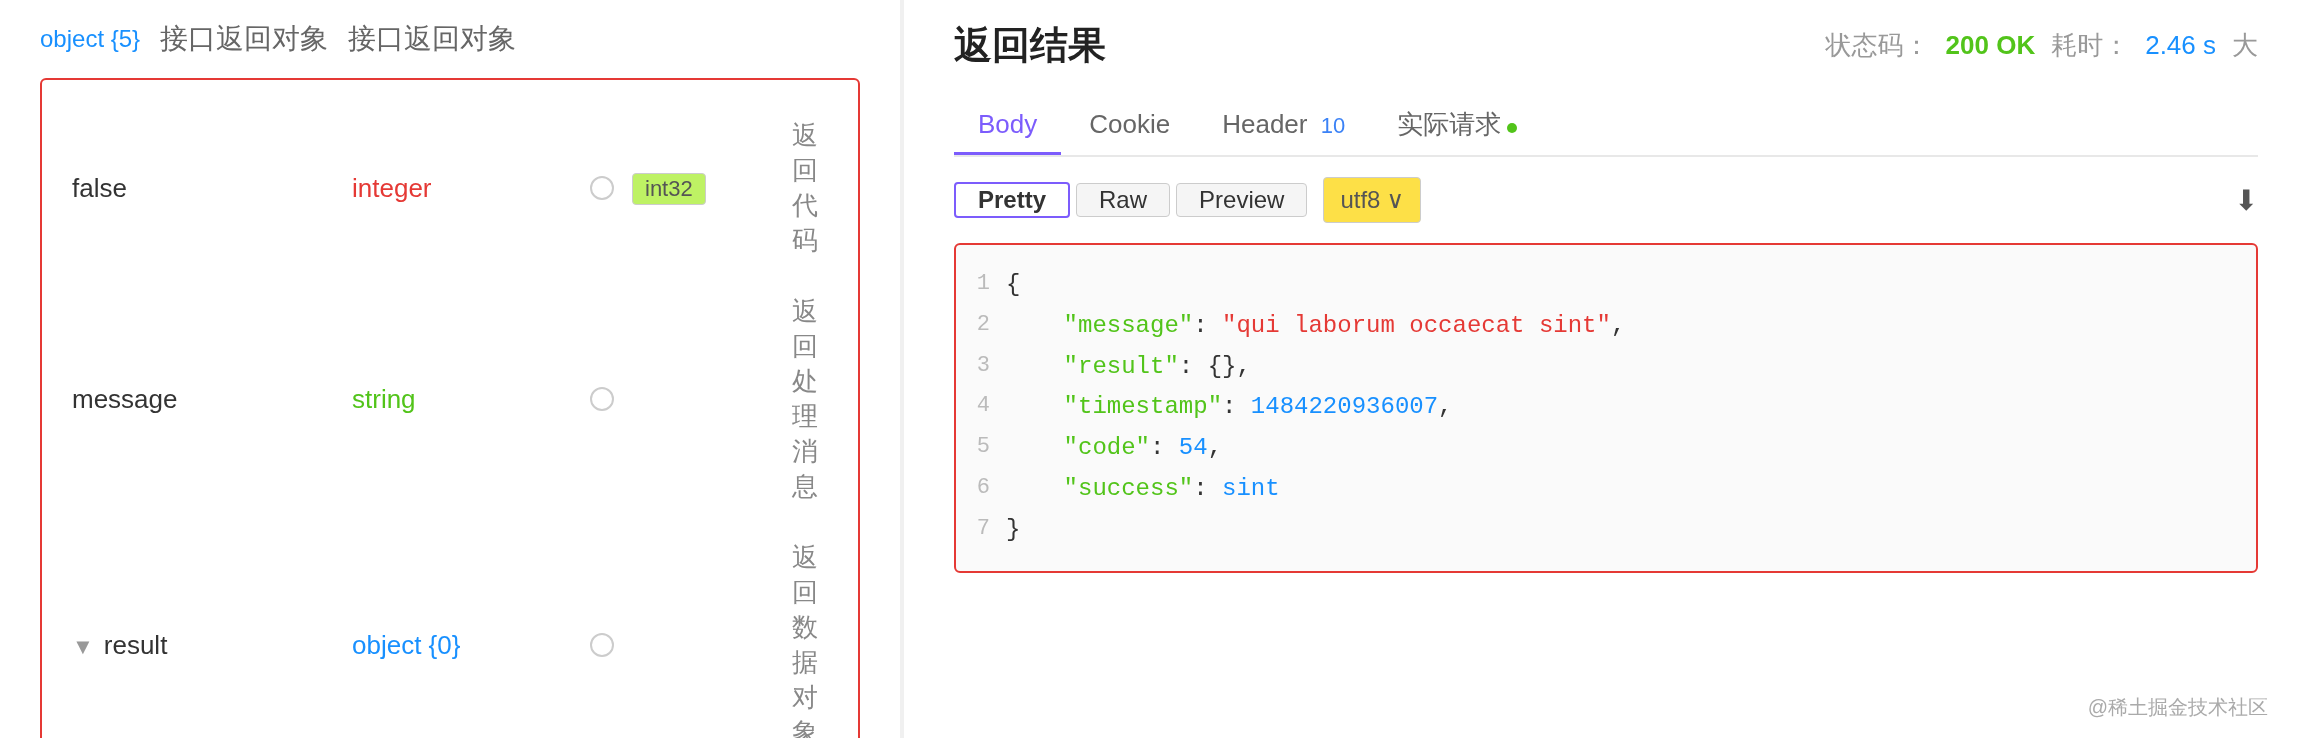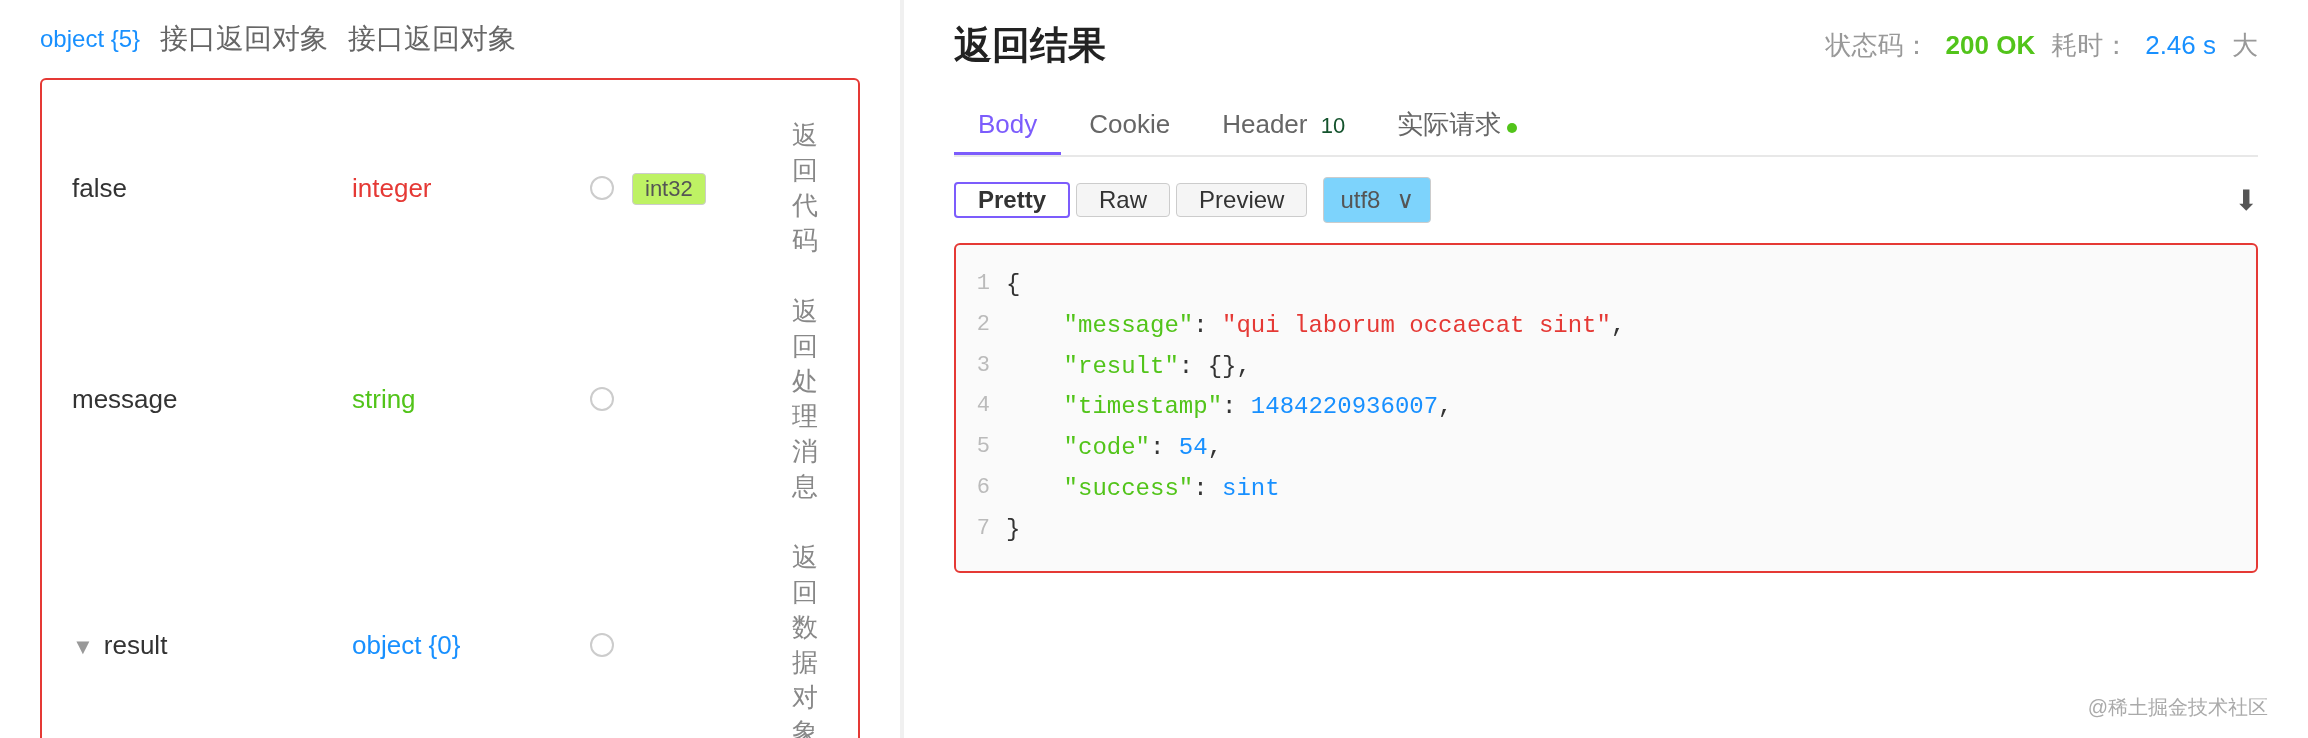--- a/index.html
+++ b/index.html
@@ -175,21 +175,21 @@
 
     .tab-item.active {
       color: #7c5cfc;
       border-bottom: 3px solid #7c5cfc;
     }
 
     .tab-badge {
       display: inline-block;
       margin-left: 6px;
       font-size: 22px;
-      color: #14532d;
+      color: #3b82f6;
     }
 
     .tab-dot {
       width: 10px;
       height: 10px;
       background: #52c41a;
       border-radius: 50%;
       display: inline-block;
       margin-left: 6px;
     }
@@ -216,27 +216,27 @@
     .format-btn.active {
       background: #fff;
       border: 2px solid #7c5cfc;
       color: #333;
       font-weight: 600;
     }
 
     .encoding-select {
       display: flex;
       align-items: center;
-      gap: 16px;
+      gap: 6px;
       font-size: 24px;
       color: #555;
       padding: 8px 16px;
       border: 1px solid #ccc;
       border-radius: 4px;
-      background: #7dd3fc;
+      background: #fde047;
       cursor: pointer;
       margin-left: 10px;
     }
 
     .download-icon {
       margin-left: auto;
       font-size: 28px;
       color: #555;
       cursor: pointer;
     }

